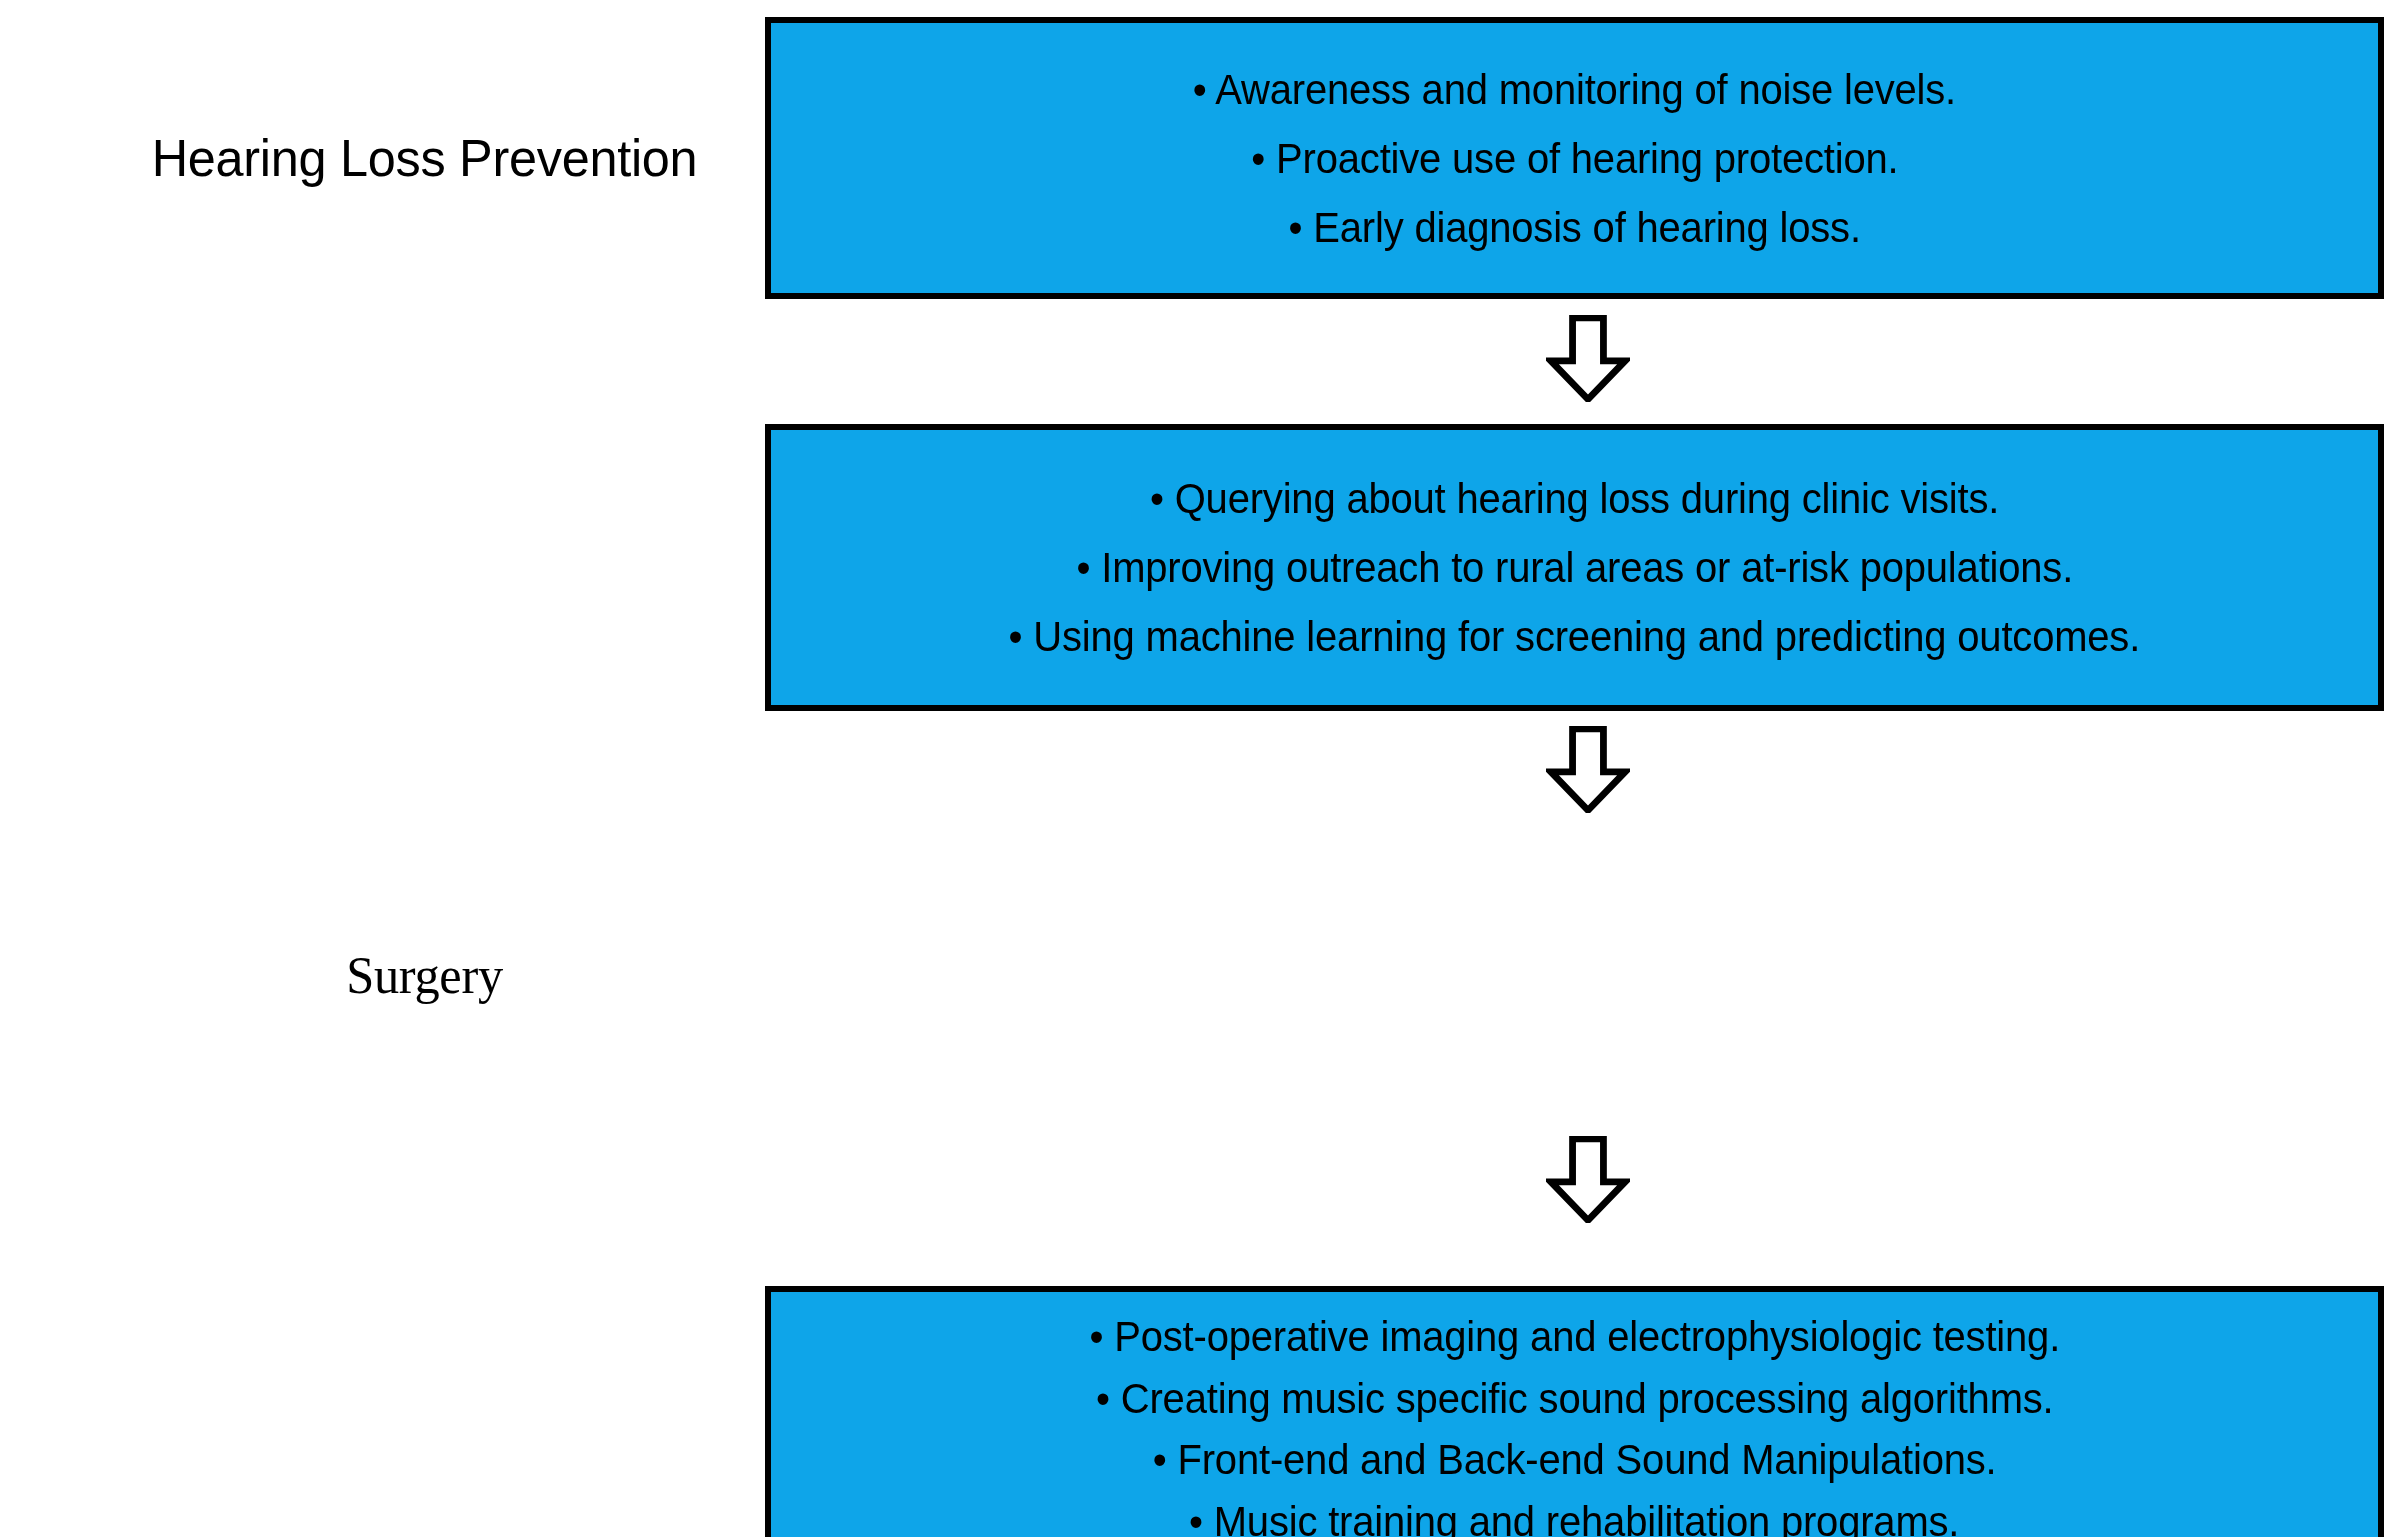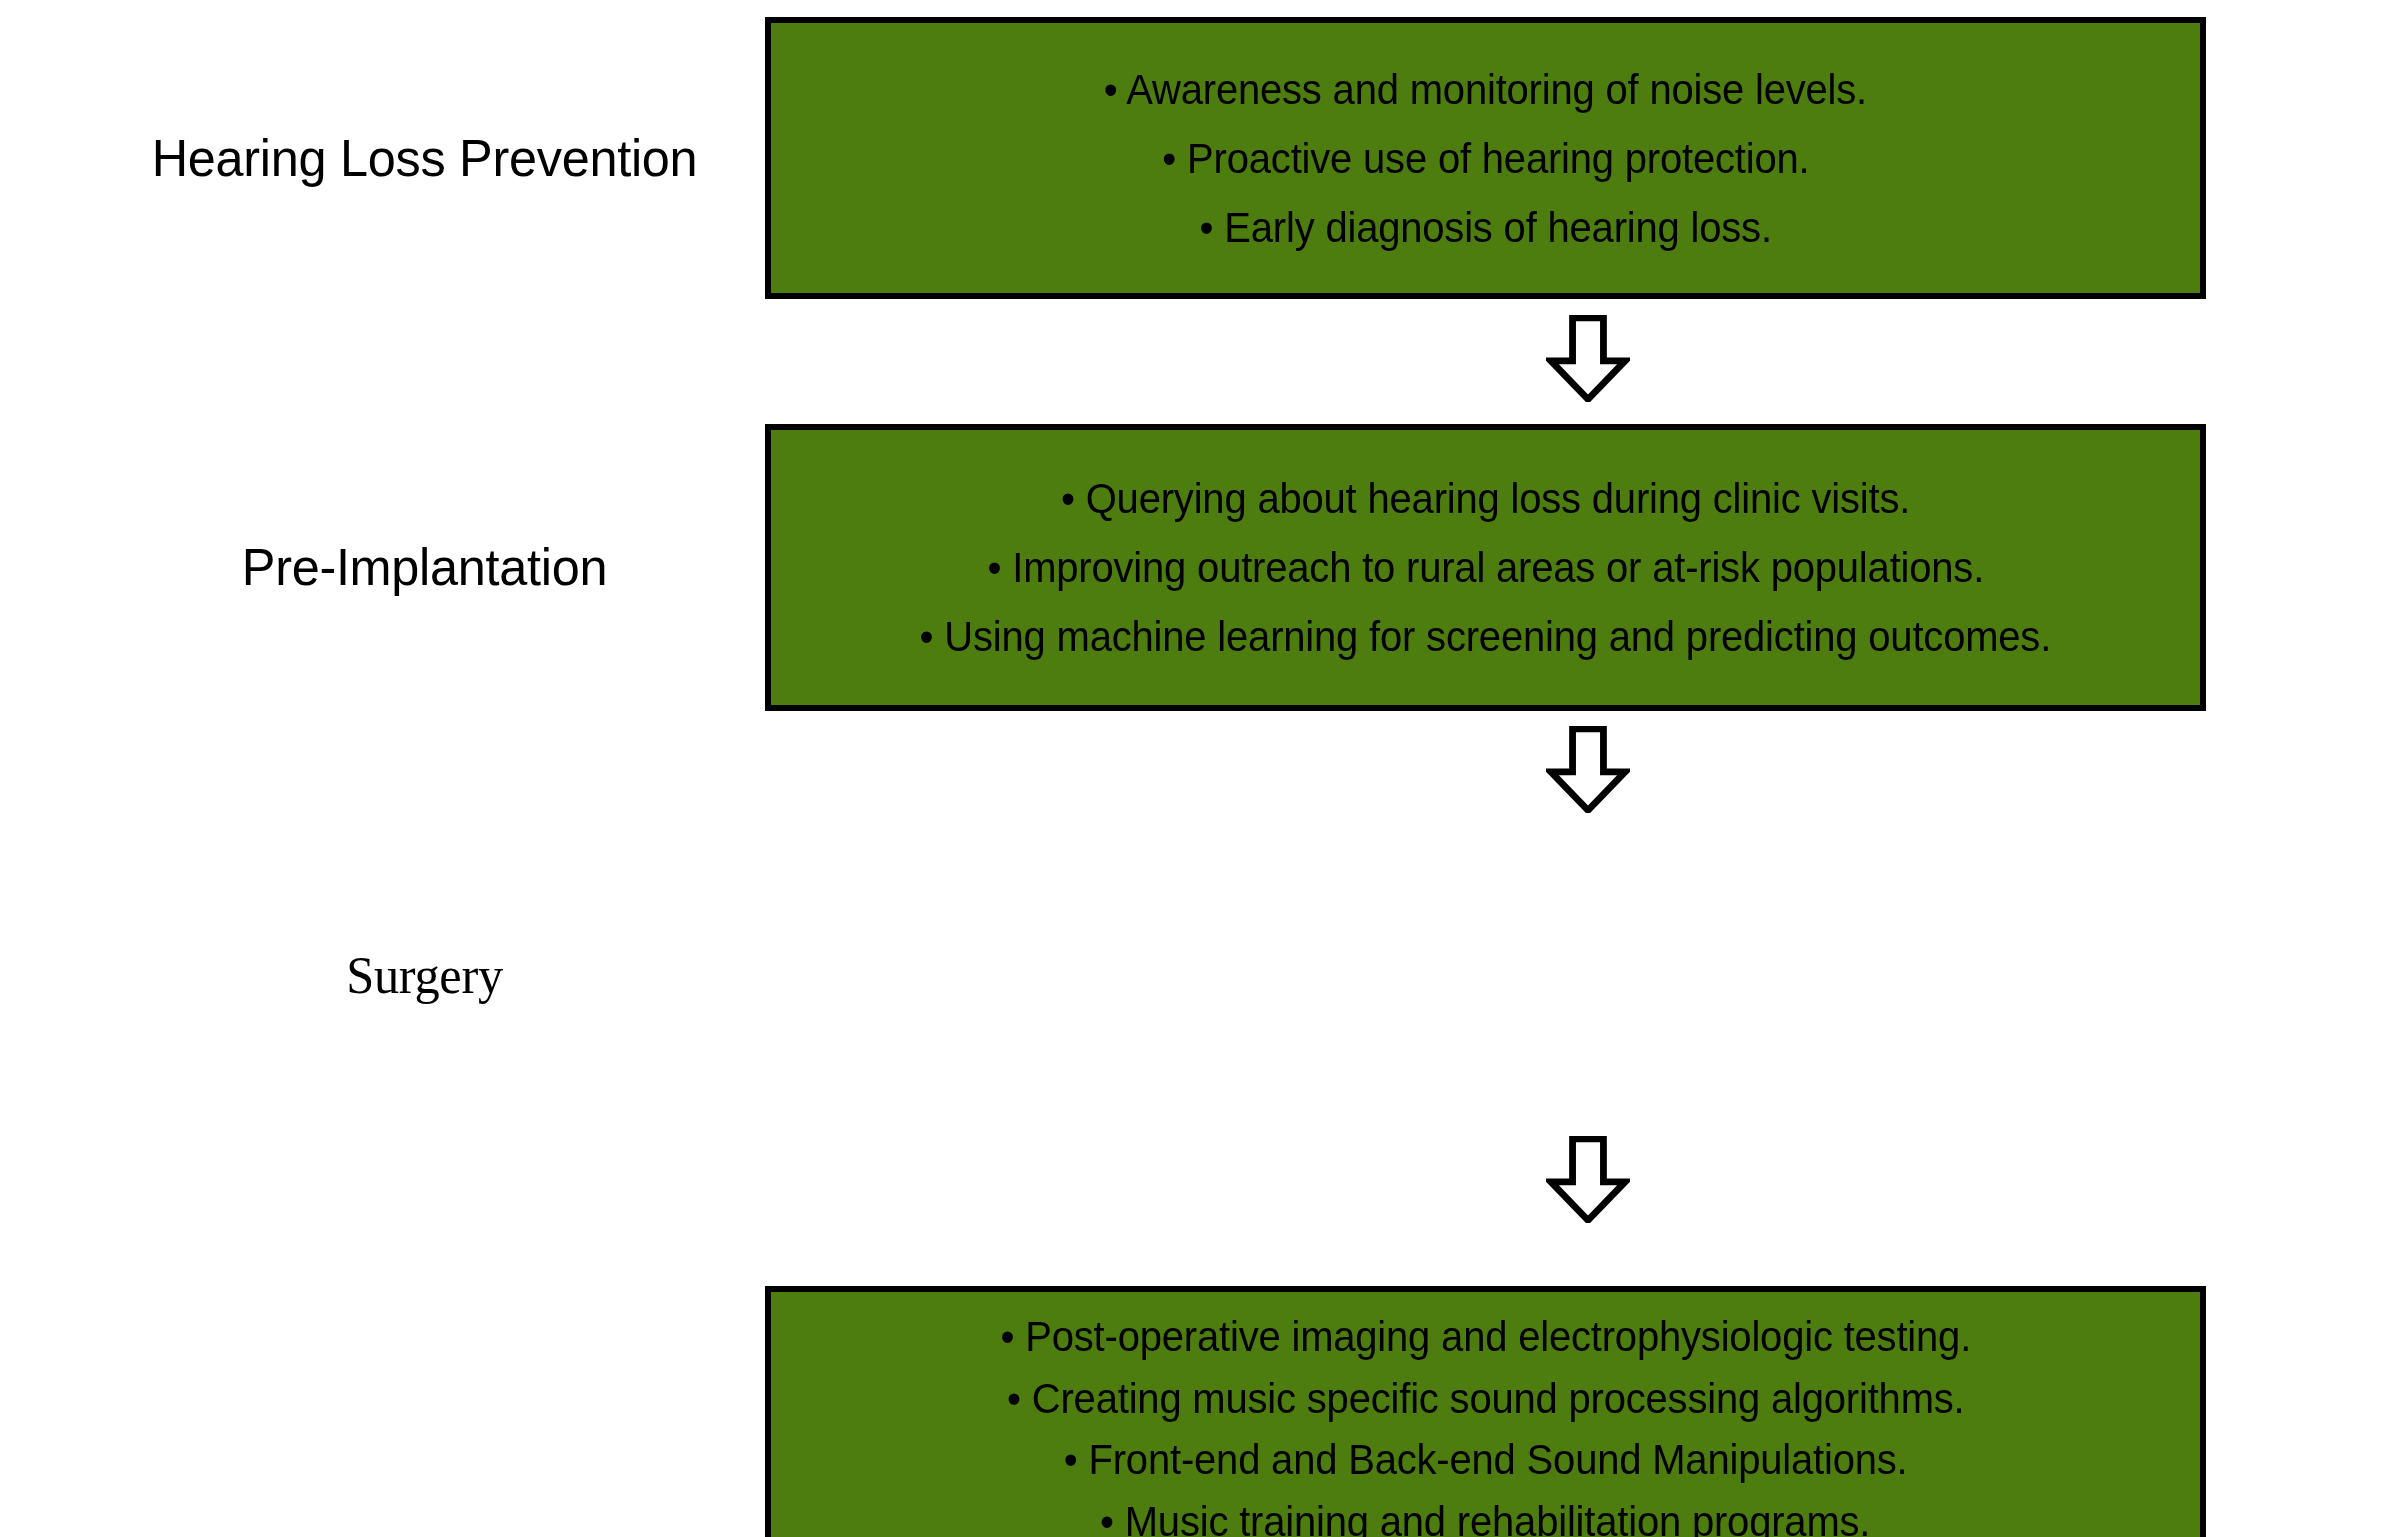--- a/index.html
+++ b/index.html
@@ -30,24 +30,24 @@
     color: #000000;
     white-space: nowrap;
     transform: scaleX(0.97);
   }
   .stage-label.wide { font-size: 52px; }
 
   
   .stage-box {
     position: absolute;
     left: 765px;
-    width: 1441px;
+    width: 1619px;
     box-sizing: border-box;
     border: 6.2px solid #000000;
-    background: #4d7c0f;
+    background: #0ea5e9;
     display: flex;
     flex-direction: column;
     align-items: center;
     justify-content: center;
   }
   .bullet-line {
     text-align: center;
     font-size: 43px;
     line-height: 1.0;
     color: #000000;
@@ -105,23 +105,20 @@
     <div class="bullet-line">• Proactive use of hearing protection.</div>
     <div class="bullet-line">• Early diagnosis of hearing loss.</div>
   </div>
 
   <div class="arrow-wrap" id="arrow-1">
     <svg viewBox="0 0 136 140" xmlns="http://www.w3.org/2000/svg">
       <polygon points="43,4 93,4 93,74 128,74 68,136 8,74 43,74" fill="#ffffff" stroke="#000000" stroke-width="11" stroke-linejoin="miter"></polygon>
     </svg>
   </div>
 
-  <div class="label-slot" id="label-2">
-    <div class="stage-label">Pre-Implantation</div>
-  </div>
 
   <div class="stage-box bullets-3" id="box-2">
     <div class="bullet-line">• Querying about hearing loss during clinic visits.</div>
     <div class="bullet-line">• Improving outreach to rural areas or at-risk populations.</div>
     <div class="bullet-line">• Using machine learning for screening and predicting outcomes.</div>
   </div>
 
   <div class="arrow-wrap" id="arrow-2">
     <svg viewBox="0 0 136 140" xmlns="http://www.w3.org/2000/svg">
       <polygon points="43,4 93,4 93,74 128,74 68,136 8,74 43,74" fill="#ffffff" stroke="#000000" stroke-width="11" stroke-linejoin="miter"></polygon>

